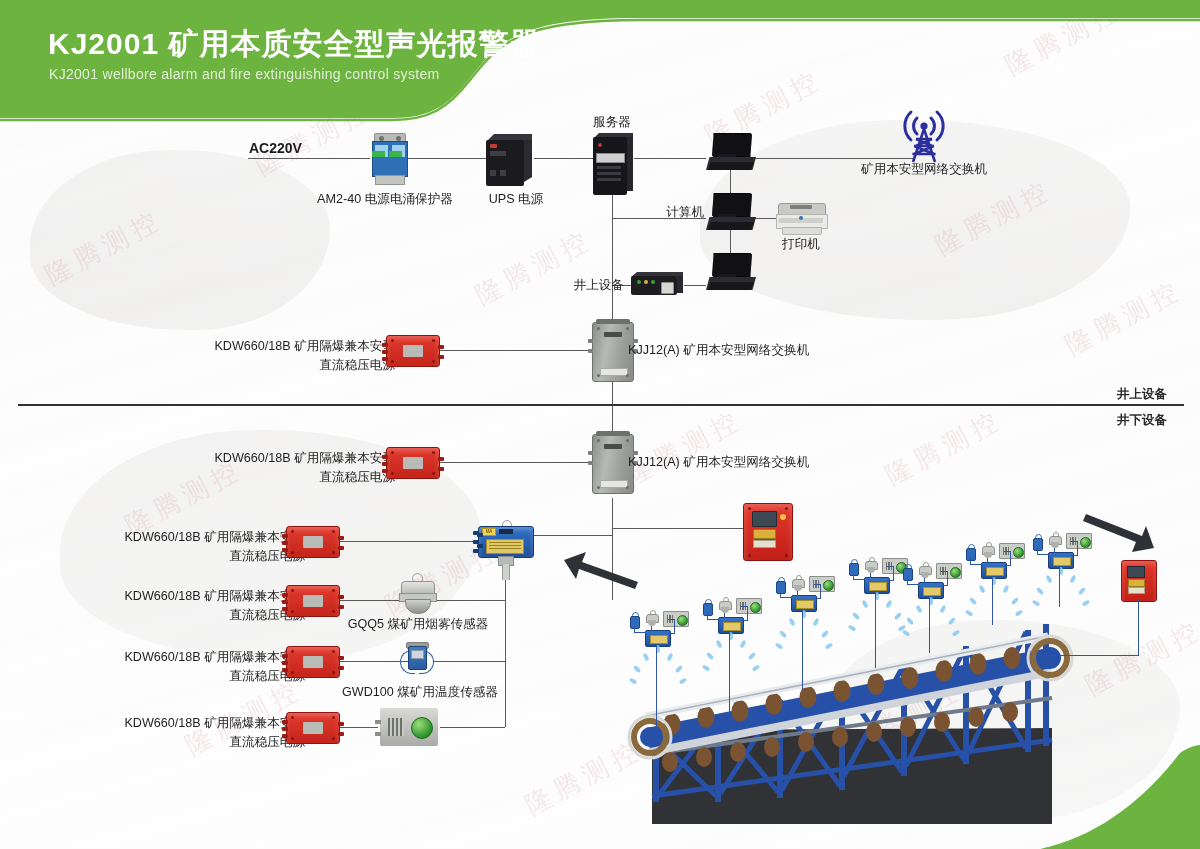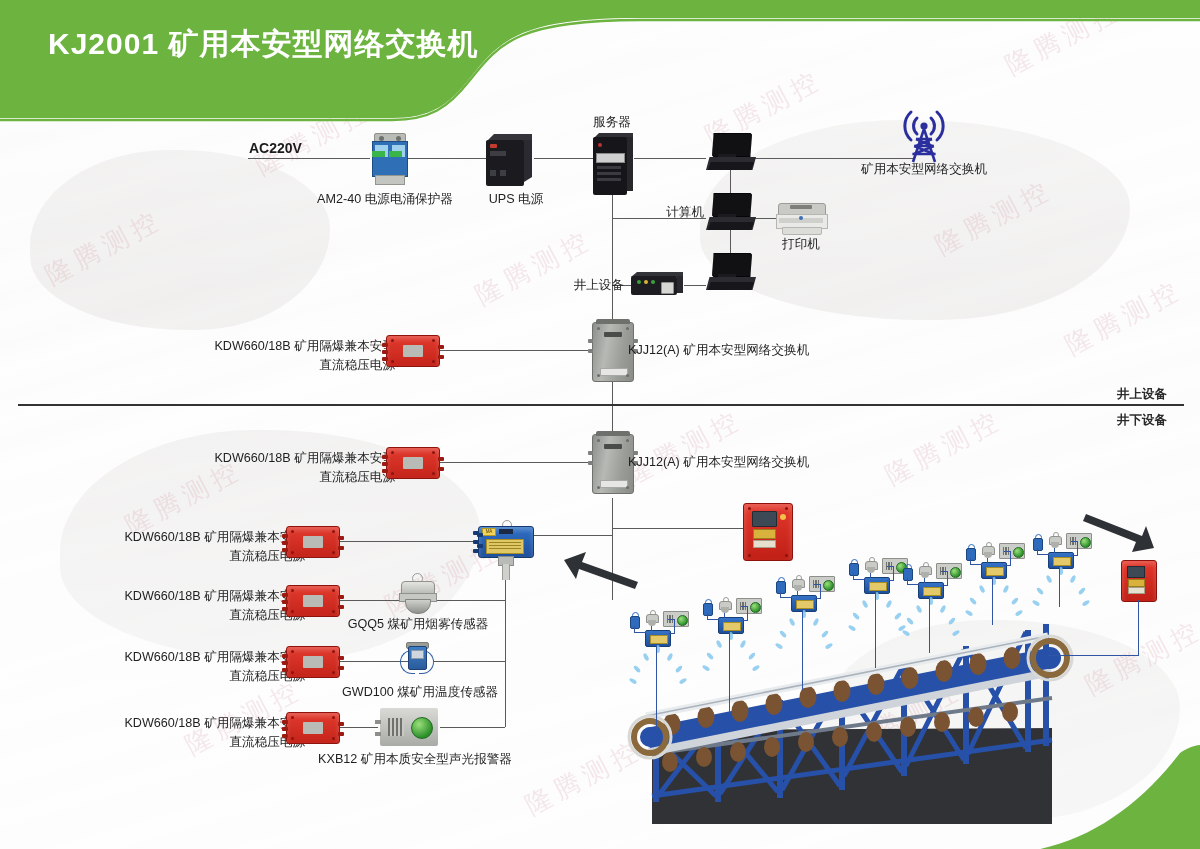--- a/index.html
+++ b/index.html
@@ -244,21 +244,22 @@
   <div class="wm" style="left:840px;top:700px;">隆腾测控</div>
   <div class="wm" style="left:1080px;top:640px;">隆腾测控</div>
   <div class="wm" style="left:330px;top:30px;">隆腾测控</div>
   <div class="wm" style="left:1000px;top:20px;">隆腾测控</div>
 
   <div class="header">
     <div class="header-green"></div>
     <svg class="header-line" viewBox="0 0 1200 132">
       <path d="M1200,20 L640,20 C520,20 500,42 470,80 C448,108 430,120 392,120 L0,120" fill="none" stroke="#6cb33f" stroke-width="2.4"></path>
     </svg>
-    <div class="title">KJ2001 矿用本安型网络交换机</div>
+    <div class="title">KJ2001 矿用本质安全型声光报警器</div>
+    <div class="subtitle">KJ2001 wellbore alarm and fire extinguishing control system</div>
   </div>
 
   <div class="footer-green"></div>
 
   <div class="wire h" style="left:248px;top:158px;width:122px;"></div>
   <div class="wire h" style="left:408px;top:158px;width:78px;"></div>
   <div class="wire h" style="left:534px;top:158px;width:60px;"></div>
   <div class="wire h" style="left:634px;top:158px;width:72px;"></div>
 
   <div class="wire v" style="left:612px;top:160px;height:168px;"></div>
@@ -564,21 +565,20 @@
     <div class="lugR" style="top:9px;"></div>
       <div class="lugR" style="top:19px;"></div>
   </div>
   <div class="alm" style="left:380px;top:708px;width:62px;height:40px;">
     <div class="body"></div>
       <div class="grill"></div>
       <div class="lamp"></div>
     <div class="lug" style="left:-5px;top:12px;"></div>
       <div class="lug" style="left:-5px;top:24px;"></div>
   </div>
-  <div class="lab c" style="left:300px;top:750px;width:230px;">KXB12 矿用本质安全型声光报警器</div>
 
   <svg class="arrow" style="left:560px;top:548px;width:80px;height:42px;" viewBox="0 0 80 42">
     <path d="M4,12 L26,4 L22,14 L78,34 L75,41 L19,21 L16,31 Z" fill="#2e3136"></path>
   </svg>
   <svg class="arrow" style="left:1082px;top:508px;width:76px;height:46px;" viewBox="0 0 76 46">
     <path d="M4,6 L60,28 L64,18 L72,40 L50,44 L54,34 L1,13 Z" fill="#2e3136"></path>
   </svg>
 
   <div class="belt-wrap">
     <svg width="600" height="309" viewBox="0 0 600 309">

